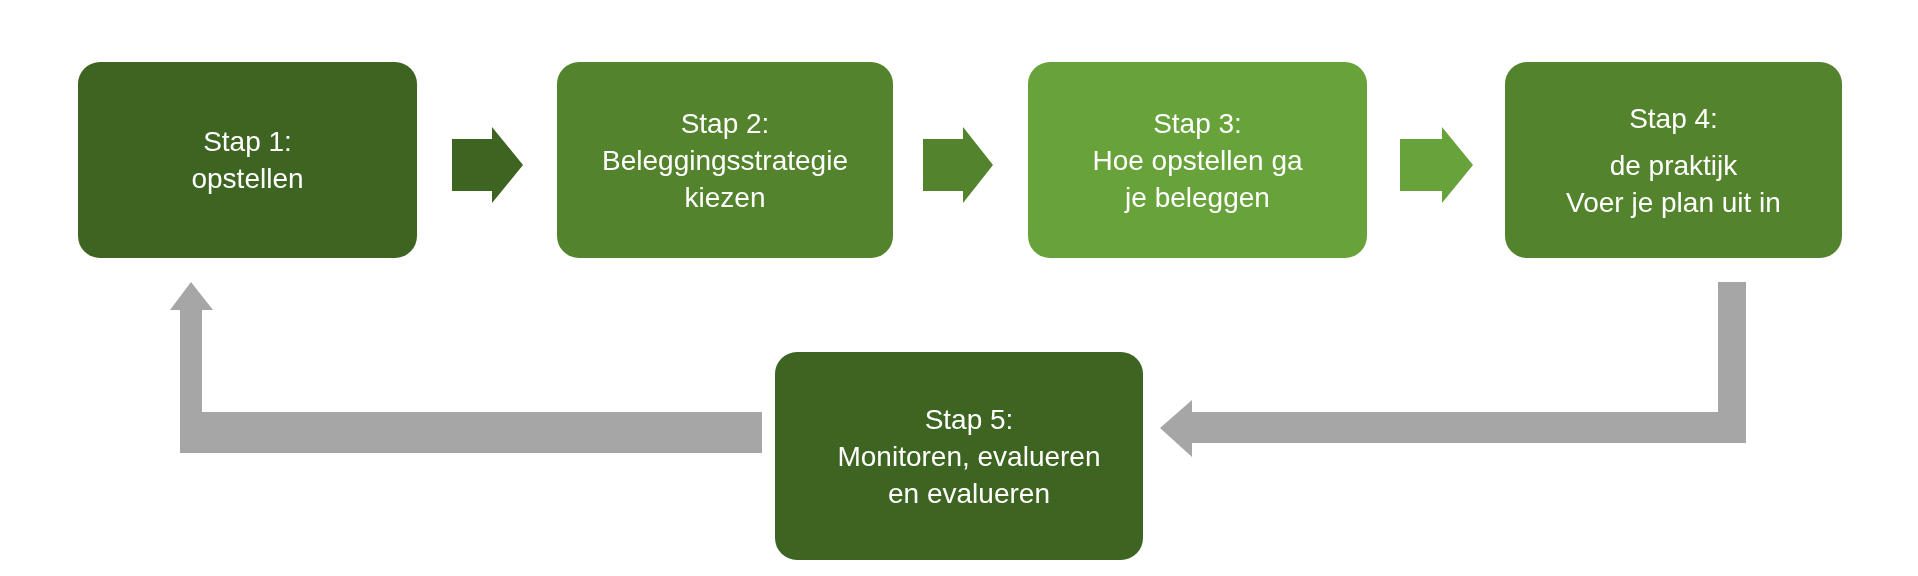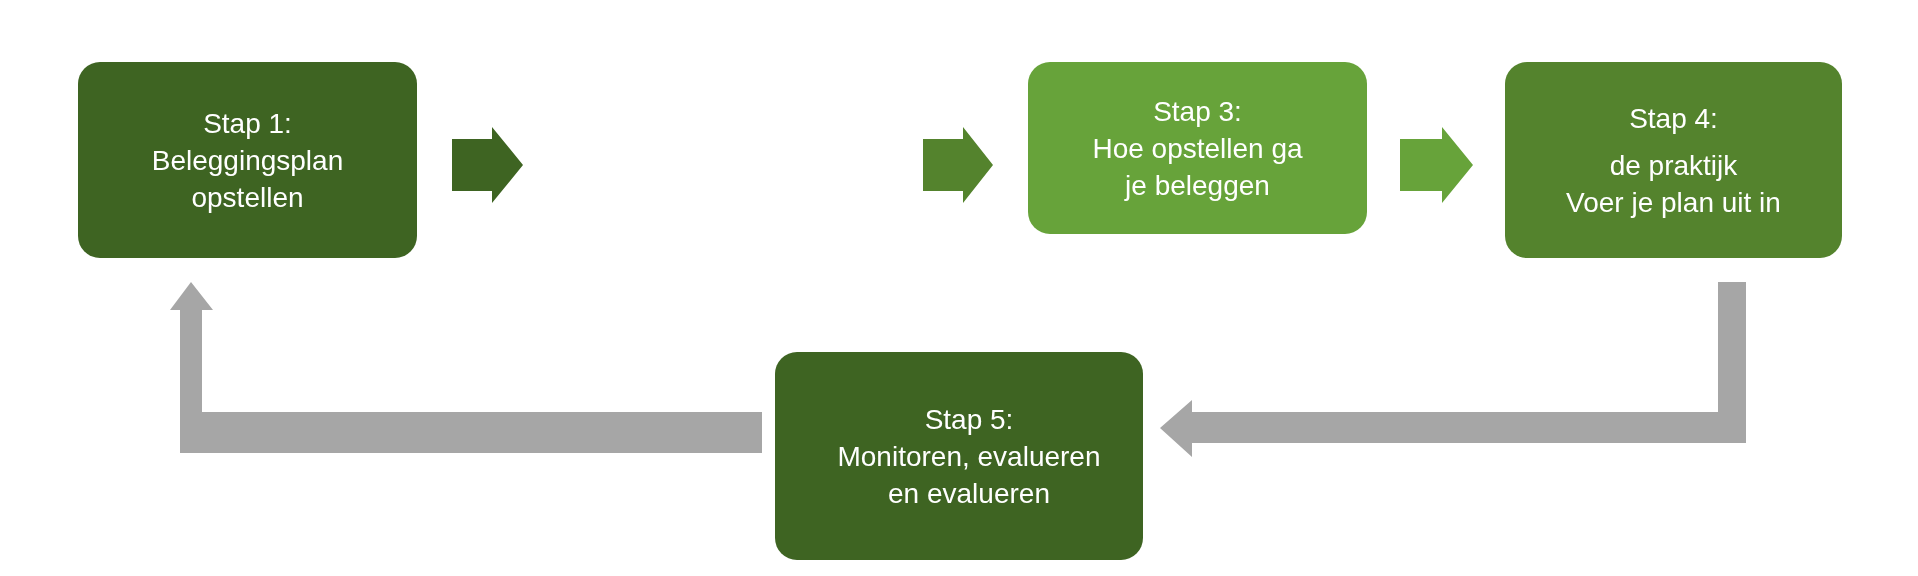--- a/index.html
+++ b/index.html
@@ -31,21 +31,21 @@
     justify-content: center;
     align-items: center;
     text-align: center;
     font-size: 28px;
     line-height: 37px;
     padding: 0 8px;
     box-sizing: border-box;
   }
   .box-1 { left: 78px;   top: 62px;  width: 339px; height: 196px; }
   .box-2 { left: 557px;  top: 62px;  width: 336px; height: 196px; }
-  .box-3 { left: 1028px; top: 62px;  width: 339px; height: 172px; }
+  .box-3 { left: 1028px; top: 62px;  width: 339px; height: 196px; }
   .box-4 { left: 1505px; top: 62px;  width: 337px; height: 196px; justify-content: center; }
   .box-5 { left: 775px;  top: 352px; width: 368px; height: 208px; }
   .step-line { white-space: nowrap; }
   .gap-after-title { margin-bottom: 10px; }
 </style>
 </head>
 <body>
 
 <div class="canvas">
 
@@ -55,24 +55,28 @@
 
     <polygon points="1160,428 1192,400 1192,412 1718,412 1718,282 1746,282 1746,443 1192,443 1192,457" fill="#A6A6A6"></polygon>
 
     <polygon points="452,139 492,139 492,127 523,165 492,203 492,191 452,191" fill="#3E6422"></polygon>
     <polygon points="923,139 963,139 963,127 993,165 963,203 963,191 923,191" fill="#54832D"></polygon>
     <polygon points="1400,139 1442,139 1442,127 1473,165 1442,203 1442,191 1400,191" fill="#67A33A"></polygon>
   </svg>
 
   <div class="step-box box-1" style="background-color: rgb(62, 100, 34);">
     <div class="step-line">Stap 1:</div>
-    <div class="step-line">Beleggingsplan</div>
     <div class="step-line">opstellen</div>
   </div>
 
+  <div class="step-box box-2" style="background-color: rgb(84, 131, 45);">
+    <div class="step-line">Stap 2:</div>
+    <div class="step-line">Beleggingsstrategie</div>
+    <div class="step-line">kiezen</div>
+  </div>
 
   <div class="step-box box-3" style="background-color: rgb(103, 163, 58);">
     <div class="step-line">Stap 3:</div>
     <div class="step-line">Hoe opstellen ga</div>
     <div class="step-line">je beleggen</div>
   </div>
 
   <div class="step-box box-4" style="background-color: rgb(84, 131, 45);">
     <div class="step-line gap-after-title">Stap 4:</div>
     <div class="step-line">de praktijk</div>

